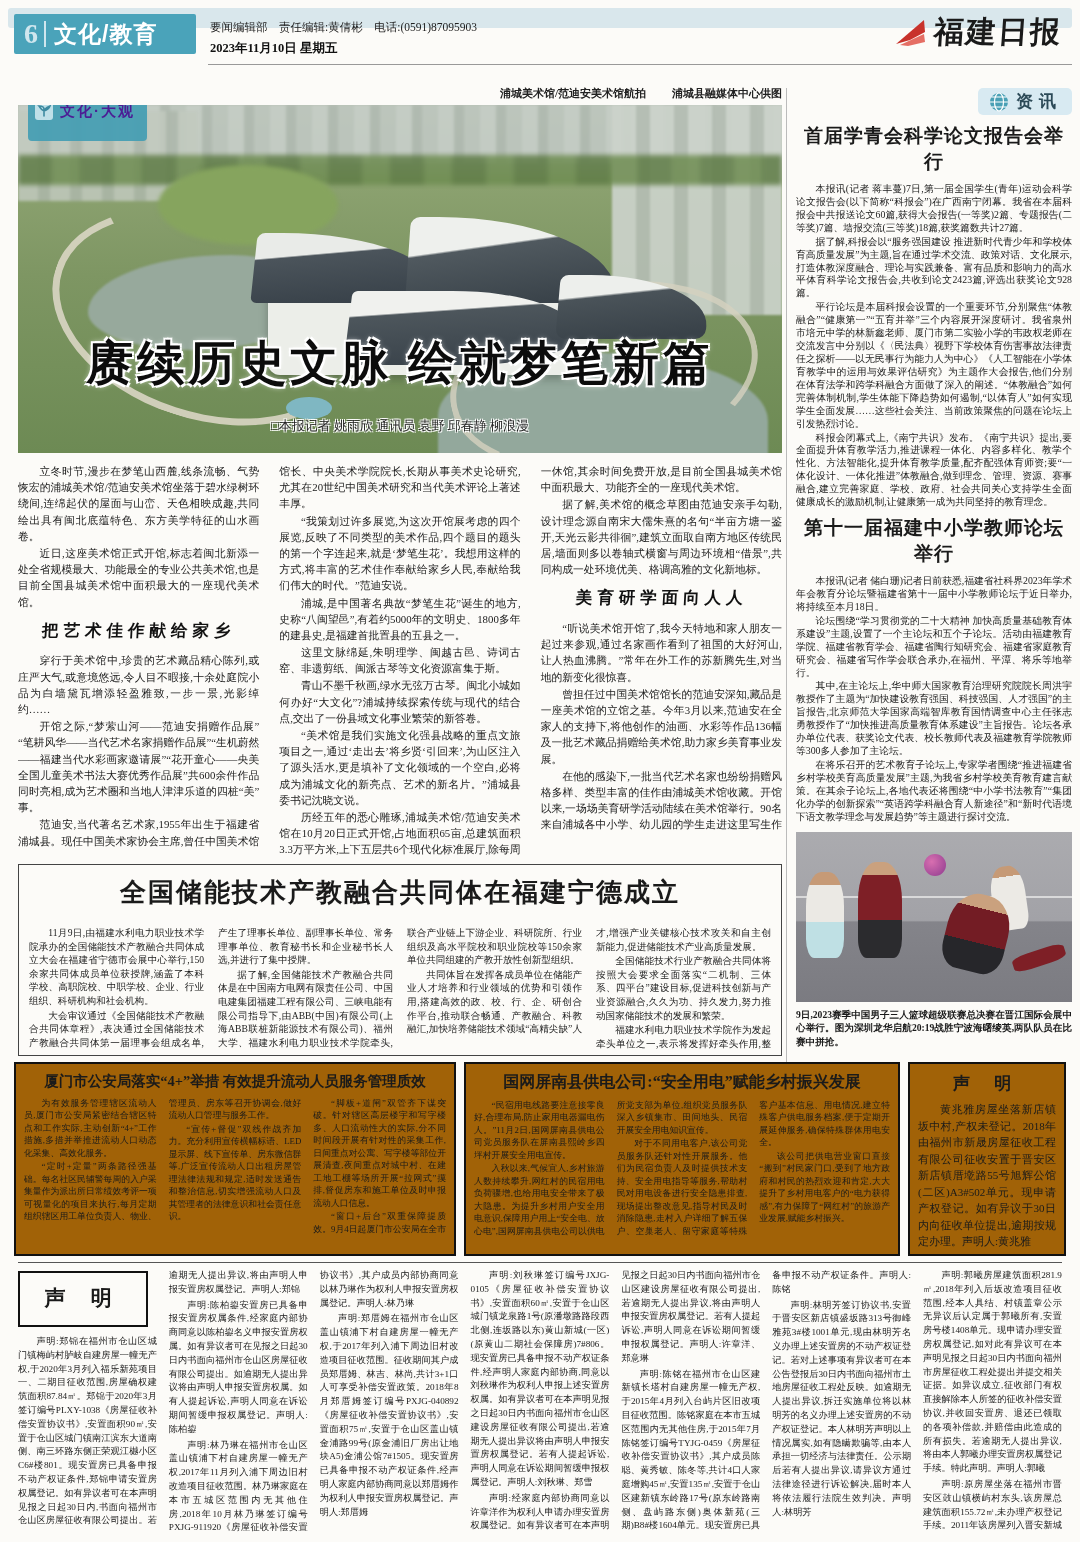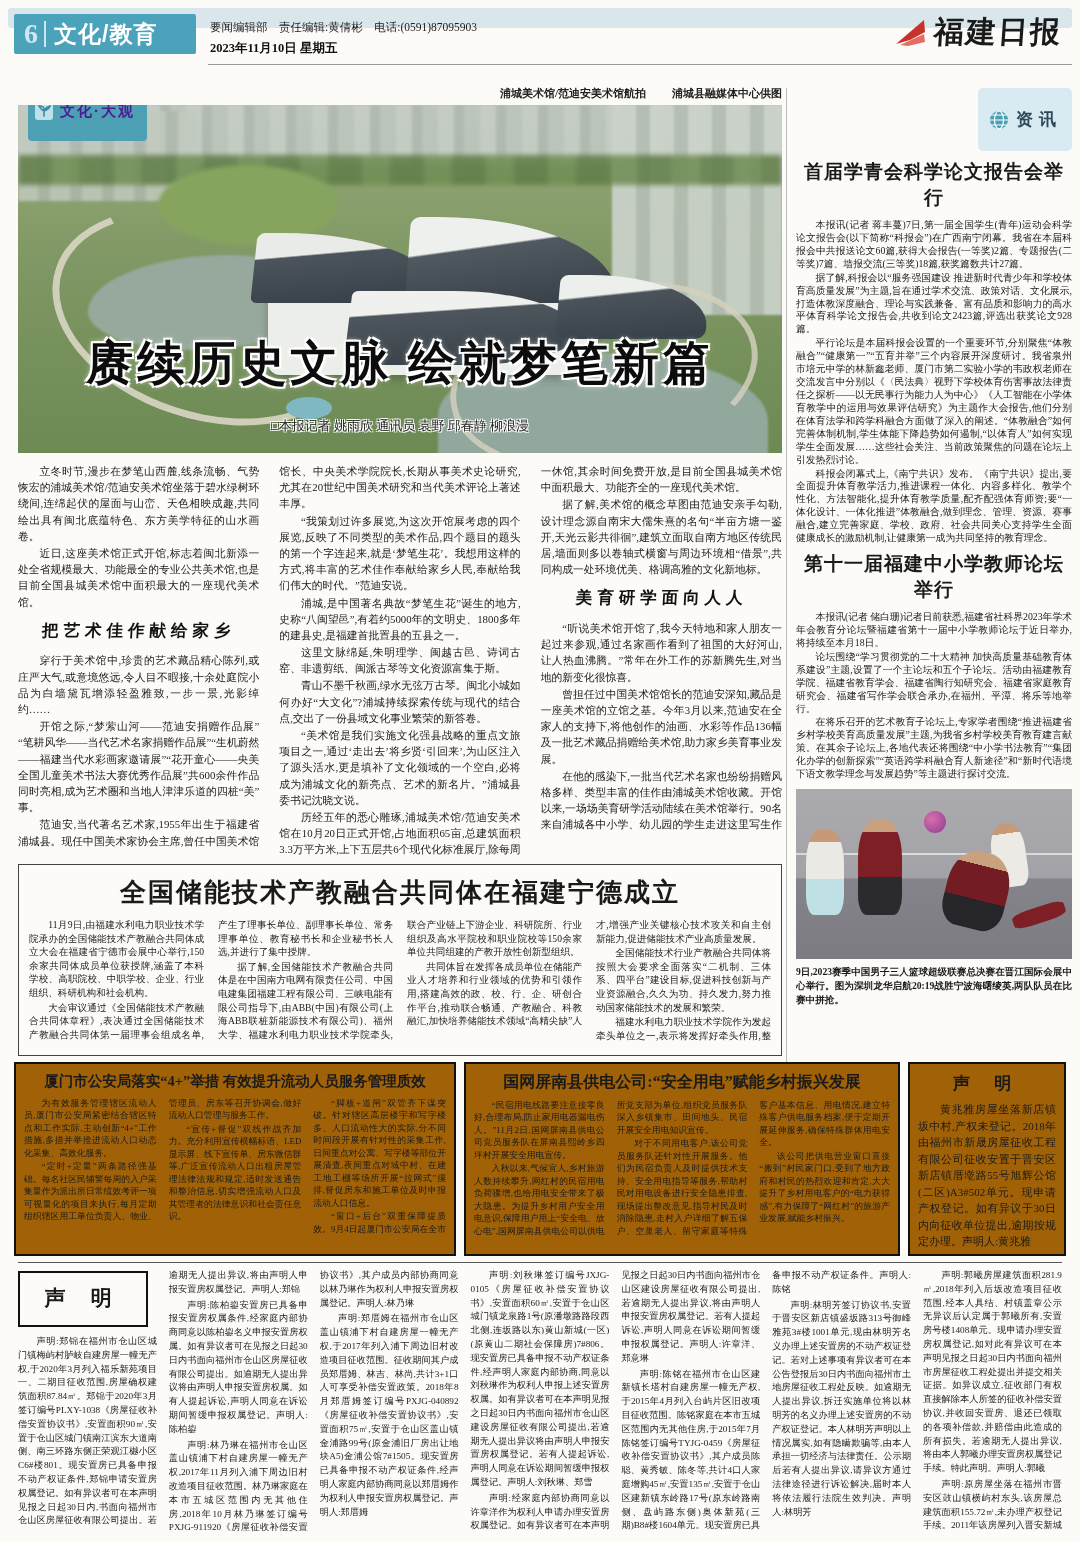--- a/index.html
+++ b/index.html
@@ -46,39 +46,39 @@
   #feature-title{position:absolute;left:0;right:0;bottom:58px;text-align:center;font-size:47px;font-weight:900;letter-spacing:4px;color:#0c0c0c;
     text-shadow:-2px -2px 0 #fff,2px -2px 0 #fff,-2px 2px 0 #fff,2px 2px 0 #fff,0 0 6px #fff;}
   #feature-byline{position:absolute;left:0;right:0;bottom:18px;text-align:center;font-size:13px;color:#222;
     text-shadow:-1px -1px 0 #fff,1px -1px 0 #fff,-1px 1px 0 #fff,1px 1px 0 #fff;}
   #feature-body{margin-top:10px;height:396px;overflow:hidden;column-count:3;column-gap:20px;column-fill:auto;
     font-size:10.8px;line-height:1.5;}
   .para{margin:0 0 1px;text-indent:2em;text-align:justify;}
   .subhead-brush{column-span:none;text-align:center;font-size:16.5px;font-weight:900;letter-spacing:5px;margin:9px 0;color:#111;transform:skewX(-3deg);}
   
   #storage-box{position:absolute;left:18px;top:864px;width:764px;height:192px;border:1px solid #444;box-sizing:border-box;padding:8px 10px;}
-  #storage-title{text-align:center;font-size:26px;font-weight:900;letter-spacing:2px;margin:2px 0 8px;}
+  #storage-title{text-align:center;font-size:26px;font-weight:900;letter-spacing:2px;margin:2px 0 16px;}
   #storage-body{height:136px;overflow:hidden;column-count:4;column-gap:14px;column-fill:auto;font-size:9.6px;line-height:1.42;}
   
   #row3{position:absolute;left:14px;top:1062px;width:1052px;height:194px;display:flex;gap:8px;}
   .rbox{border:2px solid #111;box-sizing:border-box;padding:6px 8px;background:#a16207;}
   #xiamen-box{width:442px;}
   #pingnan-box{width:436px;}
   #right-notice-box{flex:1;}
   .rbox h2{margin:2px 0 6px;text-align:center;font-weight:900;}
   #xiamen-title{font-size:14.5px;letter-spacing:0;}
   #pingnan-title{font-size:16px;}
   .rbox .cols3{height:146px;overflow:hidden;column-count:3;column-gap:12px;column-fill:auto;font-size:8.8px;line-height:1.42;}
   #right-notice-title{font-size:17px;letter-spacing:10px;}
   #right-notice-text{font-size:11px;line-height:1.5;text-align:justify;text-indent:2em;overflow:hidden;height:146px;}
   
   #vrule{position:absolute;left:786px;top:88px;width:1px;height:1166px;background:#bbb;}
   #right-col{position:absolute;left:796px;top:88px;width:276px;height:968px;overflow:hidden;}
   #news-badge-row{display:flex;justify-content:flex-end;margin-bottom:8px;}
-  #news-badge{display:flex;align-items:center;gap:6px;background:#d8eaf2;border-radius:5px;padding:20px 10px;}
+  #news-badge{display:flex;align-items:center;gap:6px;background:#d8eaf2;border-radius:5px;padding:2px 10px;}
   #news-badge .nb-text{font-size:17px;font-weight:900;letter-spacing:6px;color:#2c4a58;font-family:"Liberation Sans",sans-serif;}
   .news-title{text-align:center;font-size:19px;font-weight:900;letter-spacing:1px;margin:6px 0 8px;}
   .news-body{font-size:9.8px;line-height:1.32;}
   #bk-photo{position:relative;width:276px;height:170px;margin-top:8px;overflow:hidden;
     background:linear-gradient(180deg,#ababaf 0,#a2a2a7 52%,#84848a 53%,#7b7b81 100%);}
   .bk{position:absolute;border-radius:40%;}
   .bk-line{position:absolute;left:0;right:0;top:64px;height:2px;background:#e6e6e6;opacity:.8;}
   .bk-ball{position:absolute;left:128px;top:22px;width:22px;height:22px;border-radius:50%;background:radial-gradient(circle at 35% 35%,#d86fb0,#8e3b8f);}
   .p-dark1{left:62px;top:30px;width:44px;height:96px;background:linear-gradient(180deg,#caa17e 0 14%,#7e1f26 14% 60%,#2b2b2e 60% 100%);border-radius:40% 40% 20% 20%;}
   .p-dark2{left:150px;top:62px;width:62px;height:78px;background:linear-gradient(180deg,#caa17e 0 18%,#731c24 18% 62%,#26262a 62% 100%);border-radius:45% 45% 30% 30%;transform:rotate(14deg);}
@@ -209,20 +209,21 @@
       <p class="para">本报讯(记者 蒋丰蔓)7日,第一届全国学生(青年)运动会科学论文报告会(以下简称“科报会”)在广西南宁闭幕。我省在本届科报会中共报送论文60篇,获得大会报告(一等奖)2篇、专题报告(二等奖)7篇、墙报交流(三等奖)18篇,获奖篇数共计27篇。</p>
       <p class="para">据了解,科报会以“服务强国建设 推进新时代青少年和学校体育高质量发展”为主题,旨在通过学术交流、政策对话、文化展示,打造体教深度融合、理论与实践兼备、富有品质和影响力的高水平体育科学论文报告会,共收到论文2423篇,评选出获奖论文928篇。</p>
       <p class="para">平行论坛是本届科报会设置的一个重要环节,分别聚焦“体教融合”“健康第一”“五育并举”三个内容展开深度研讨。我省泉州市培元中学的林新鑫老师、厦门市第二实验小学的韦政权老师在交流发言中分别以《〈民法典〉视野下学校体育伤害事故法律责任之探析——以无民事行为能力人为中心》《人工智能在小学体育教学中的运用与效果评估研究》为主题作大会报告,他们分别在体育法学和跨学科融合方面做了深入的阐述。“体教融合”如何完善体制机制,学生体能下降趋势如何遏制,“以体育人”如何实现学生全面发展……这些社会关注、当前政策聚焦的问题在论坛上引发热烈讨论。</p>
       <p class="para">科报会闭幕式上,《南宁共识》发布。《南宁共识》提出,要全面提升体育教学活力,推进课程一体化、内容多样化、教学个性化、方法智能化,提升体育教学质量,配齐配强体育师资;要“一体化设计、一体化推进”体教融合,做到理念、管理、资源、赛事融合,建立完善家庭、学校、政府、社会共同关心支持学生全面健康成长的激励机制,让健康第一成为共同坚持的教育理念。</p>
     </div>
 
   <h2 class="news-title">第十一届福建中小学教师论坛举行</h2>
   <div class="news-body">
       <p class="para">本报讯(记者 储白珊)记者日前获悉,福建省社科界2023年学术年会教育分论坛暨福建省第十一届中小学教师论坛于近日举办,将持续至本月18日。</p>
       <p class="para">论坛围绕“学习贯彻党的二十大精神 加快高质量基础教育体系建设”主题,设置了一个主论坛和五个子论坛。活动由福建教育学院、福建省教育学会、福建省陶行知研究会、福建省家庭教育研究会、福建省写作学会联合承办,在福州、平潭、将乐等地举行。</p>
+      <p class="para">其中,在主论坛上,华中师大国家教育治理研究院院长周洪宇教授作了主题为“加快建设教育强国、科技强国、人才强国”的主旨报告,北京师范大学国家高端智库教育国情调查中心主任张志勇教授作了“加快推进高质量教育体系建设”主旨报告。论坛各承办单位代表、获奖论文代表、校长教师代表及福建教育学院教师等300多人参加了主论坛。</p>
       <p class="para">在将乐召开的艺术教育子论坛上,专家学者围绕“推进福建省乡村学校美育高质量发展”主题,为我省乡村学校美育教育建言献策。在其余子论坛上,各地代表还将围绕“中小学书法教育”“集团化办学的创新探索”“英语跨学科融合育人新途径”和“新时代语境下语文教学理念与发展趋势”等主题进行探讨交流。</p>
     </div>
 
   <div id="bk-photo">
     <div class="bk-line"></div>
     <div class="bk p-white2"></div>
     <div class="bk p-white1"></div>
     <div class="bk p-dark1"></div>
     <div class="bk p-white3"></div>
     <div class="bk p-dark2"></div>

